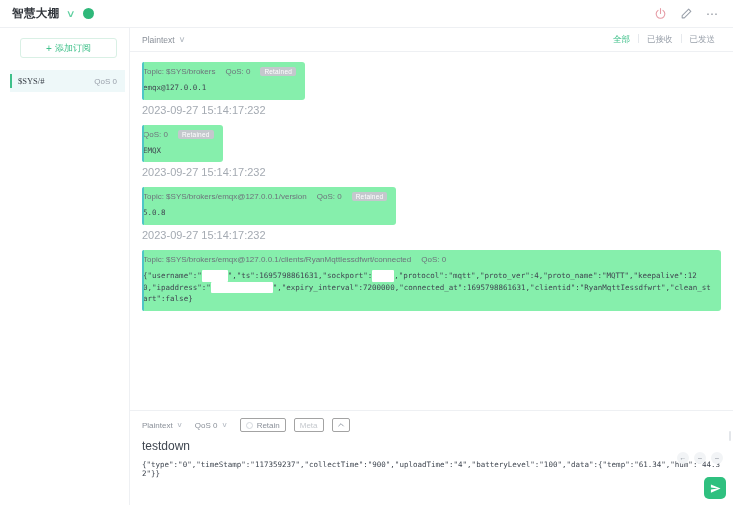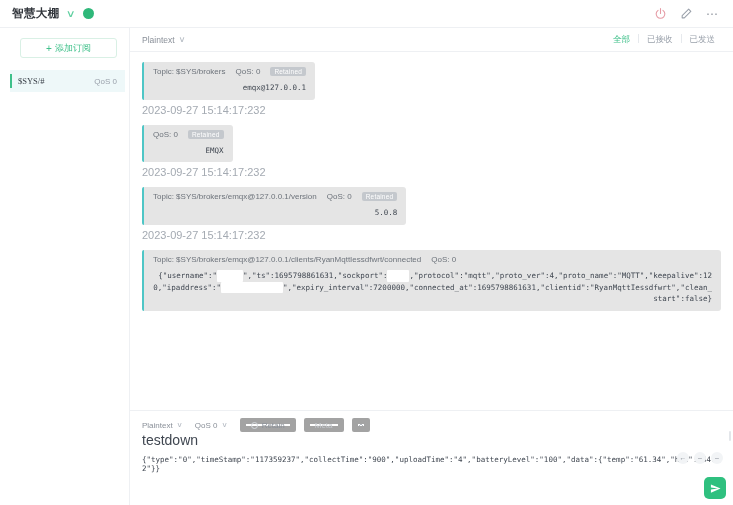--- a/index.html
+++ b/index.html
@@ -105,24 +105,23 @@
   
   .msg-list {
     flex: 1; overflow: hidden;
     padding: 10px 12px 0 12px;
   }
   .msg { margin-bottom: 9px; }
   .bubble {
     position: relative;
     display: inline-block;
     max-width: 100%;
-    background: #e5e5e5;
+    background: #86efac;
     border-radius: 3px;
-    padding: 5px 9px 6px 11px;
-    text-align: right;
+    padding: 5px 9px 6px 1px;
   }
   .bubble .lbar {
     position: absolute; left: 0; top: 0; bottom: 0; width: 2px;
     background: #4ec6c6;
     border-radius: 2px 0 0 2px;
   }
   .bub-head {
     display: flex; align-items: center; gap: 10px;
     font-size: 8px; color: #6d737b; white-space: nowrap;
   }
@@ -144,34 +143,34 @@
 
   
   .publish {
     border-top: 1px solid #eef0f3;
     padding: 7px 12px 0 12px;
     position: relative;
     height: 95px;
   }
   .pub-toolbar { display: flex; align-items: center; gap: 8px; }
   .pill {
-    height: 14px; border: 6px solid #a3a3a3; border-radius: 2px;
+    height: 14px; border: 1px solid #a3a3a3; border-radius: 2px;
     display: flex; align-items: center; gap: 4px;
     padding: 0 5px; font-size: 8px; color: #8a9099; background: #fff;
     cursor: pointer;
   }
   .pill.flat { border: none; padding-left: 0; }
   .pill.disabled { color: #c4c8cd; }
   .radio-dot {
     width: 7px; height: 7px; border: 1px solid #d4d8dd; border-radius: 50%;
   }
   .pill .cv { font-size: 7px; color: #b6bcc4; transform: scaleX(1.2); }
   .pill.icon-btn { width: 18px; justify-content: center; padding: 0; }
   .pub-topic {
-    font-size: 14px; color: #3f4650;
+    margin-top: 7px; font-size: 12px; color: #3f4650;
   }
   .pub-payload {
     margin-top: 7px;
     font-family: "DejaVu Sans Mono", "Liberation Mono", monospace;
     font-size: 7.5px; color: #3f4650;
     word-break: break-all;
   }
   .round-btns {
     position: absolute; right: 10px; top: 41px;
     display: flex; gap: 5px;

